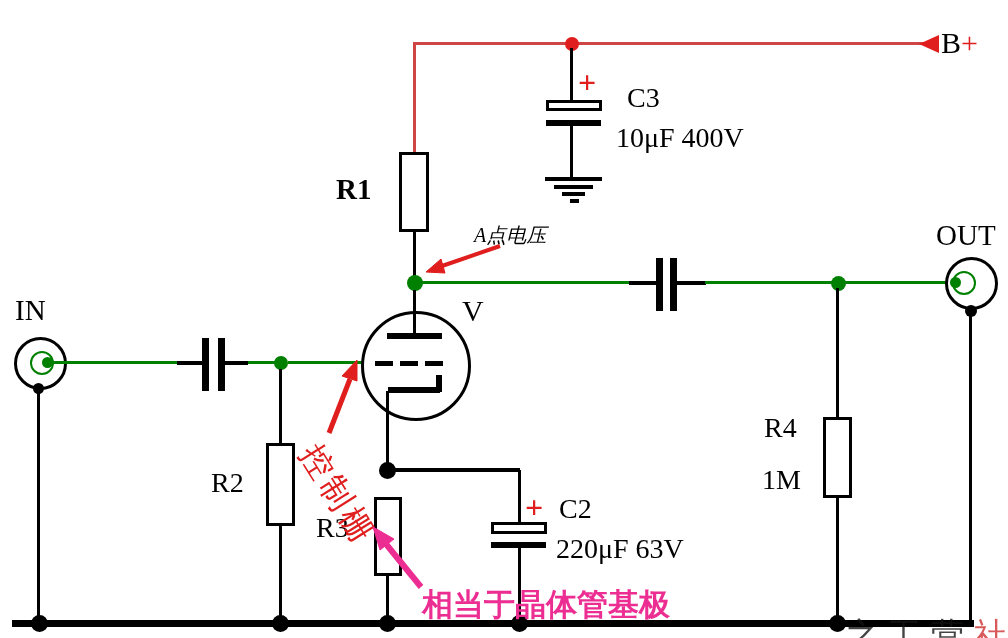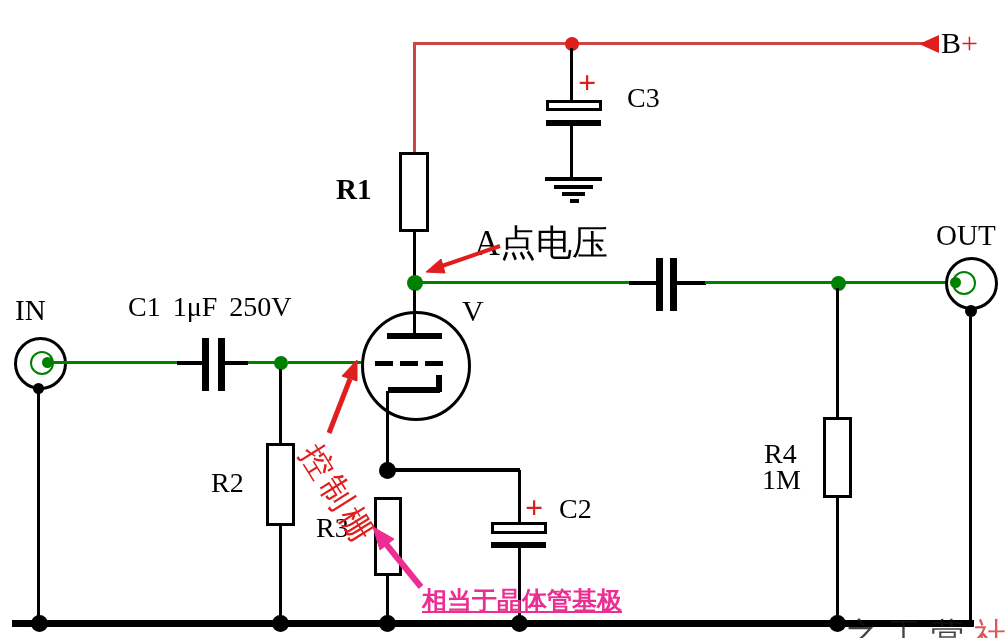--- a/index.html
+++ b/index.html
@@ -17,22 +17,22 @@
   .dot.green{background:var(--wire-green);}
   .dot.red{background:var(--accent-red);}
   .ring{position:absolute;border-radius:50%;border:3px solid var(--ink);background:#fff;box-sizing:border-box;}
   .ring.thin{border-width:2px;}
   .ring.green{border-color:var(--wire-green);}
   .lbl{position:absolute;color:var(--ink);font-size:28px;line-height:1.1;white-space:nowrap;}
   .lbl.small{font-size:27px;}
   .plus{position:absolute;color:var(--accent-red);font-size:32px;font-weight:bold;line-height:1;}
   .note-red{position:absolute;color:var(--accent-red);font-size:33px;letter-spacing:4px;
             transform:rotate(58deg);transform-origin:0 0;white-space:nowrap;}
-  .note-magenta{position:absolute;color:var(--magenta);font-size:25px;font-weight:bold;
-            font-family:"DejaVu Sans","Liberation Sans",sans-serif;white-space:nowrap;text-decoration:underline;}
+  .note-magenta{position:absolute;color:var(--magenta);font-size:31px;font-weight:bold;
+            font-family:"DejaVu Sans","Liberation Sans",sans-serif;white-space:nowrap;}
   .tri-left{position:absolute;width:0;height:0;border-top:9px solid transparent;
             border-bottom:9px solid transparent;border-right:20px solid var(--accent-red);}
   #arrows{position:absolute;left:0;top:0;width:1008px;height:638px;pointer-events:none;}
   .wm{position:absolute;opacity:.8;font-size:33px;letter-spacing:10px;color:#151515;white-space:nowrap;}
   .wm .r{color:#cf3030;}
 </style>
 </head>
 <body>
 
 <div id="canvas">
@@ -46,39 +46,40 @@
   <div class="wire" style="left:570px;top:48px;width:3px;height:53px;"></div>
   <div class="box" style="left:546px;top:100px;width:56px;height:11px;"></div>
   <div class="wire" style="left:546px;top:120px;width:55px;height:6px;"></div>
   <div class="wire" style="left:570px;top:126px;width:3px;height:52px;"></div>
   <div class="wire" style="left:545px;top:177px;width:57px;height:4px;"></div>
   <div class="wire" style="left:554px;top:185px;width:39px;height:4px;"></div>
   <div class="wire" style="left:562px;top:192px;width:23px;height:4px;"></div>
   <div class="wire" style="left:570px;top:199px;width:9px;height:4px;"></div>
   <span class="plus" style="left:578px;top:66px;">+</span>
   <span class="lbl" style="left:627px;top:83px;">C3</span>
+  <span class="lbl" style="left:616px;top:123px;">10μF 400V</span>
 
   <div class="box" style="left:399px;top:152px;width:30px;height:80px;"></div>
   <div class="wire" style="left:413px;top:232px;width:3px;height:52px;"></div>
   <span class="lbl" style="left:336px;top:174px;font-size:29px;font-weight:bold;">R1</span>
 
   <div class="dot green" style="left:407px;top:275px;width:16px;height:16px;"></div>
   <div class="wire green" style="left:421px;top:281px;width:208px;height:3px;"></div>
   <div class="wire" style="left:629px;top:281px;width:28px;height:4px;"></div>
   <div class="wire" style="left:656px;top:258px;width:7px;height:53px;"></div>
   <div class="wire" style="left:670px;top:258px;width:7px;height:53px;"></div>
   <div class="wire" style="left:677px;top:281px;width:29px;height:4px;"></div>
   <div class="wire green" style="left:705px;top:281px;width:128px;height:3px;"></div>
   <div class="dot green" style="left:831px;top:276px;width:15px;height:15px;"></div>
   <div class="wire green" style="left:845px;top:281px;width:103px;height:3px;"></div>
 
   <div class="wire" style="left:836px;top:288px;width:3px;height:130px;"></div>
   <div class="box" style="left:823px;top:417px;width:29px;height:81px;"></div>
   <div class="wire" style="left:836px;top:497px;width:3px;height:127px;"></div>
-  <span class="lbl" style="left:764px;top:439px;">R4</span>
+  <span class="lbl" style="left:764px;top:413px;">R4</span>
   <span class="lbl" style="left:762px;top:465px;">1M</span>
 
   <div class="ring" style="left:945px;top:257px;width:53px;height:53px;"></div>
   <div class="ring thin green" style="left:952px;top:271px;width:24px;height:24px;"></div>
   <div class="dot green" style="left:950px;top:277px;width:11px;height:11px;"></div>
   <div class="dot" style="left:965px;top:305px;width:12px;height:12px;"></div>
   <div class="wire" style="left:969px;top:313px;width:3px;height:310px;"></div>
   <span class="lbl" style="left:936px;top:220px;font-size:29px;">OUT</span>
 
   <div class="ring" style="left:14px;top:337px;width:53px;height:53px;"></div>
@@ -89,21 +90,20 @@
   <span class="lbl" style="left:15px;top:295px;font-size:29px;">IN</span>
 
   <div class="wire green" style="left:50px;top:361px;width:127px;height:3px;"></div>
   <div class="wire" style="left:177px;top:361px;width:27px;height:4px;"></div>
   <div class="wire" style="left:202px;top:338px;width:7px;height:53px;"></div>
   <div class="wire" style="left:218px;top:338px;width:7px;height:53px;"></div>
   <div class="wire" style="left:225px;top:361px;width:23px;height:4px;"></div>
   <div class="wire green" style="left:248px;top:361px;width:34px;height:3px;"></div>
   <div class="dot green" style="left:274px;top:356px;width:14px;height:14px;"></div>
   <div class="wire green" style="left:288px;top:361px;width:76px;height:3px;"></div>
-  <span class="lbl" style="left:128px;top:292px;word-spacing:5px;">C1 1μF 250V</span>
 
   <div class="wire" style="left:279px;top:369px;width:3px;height:75px;"></div>
   <div class="box" style="left:266px;top:443px;width:29px;height:83px;"></div>
   <div class="wire" style="left:279px;top:525px;width:3px;height:98px;"></div>
   <span class="lbl" style="left:211px;top:468px;">R2</span>
 
   <div class="ring" style="left:361px;top:311px;width:110px;height:110px;background:transparent;"></div>
   <div class="wire" style="left:413px;top:290px;width:3px;height:44px;"></div>
   <div class="wire" style="left:387px;top:333px;width:55px;height:6px;"></div>
   <div class="wire" style="left:375px;top:361px;width:18px;height:5px;"></div>
@@ -115,33 +115,34 @@
   <span class="lbl" style="left:462px;top:294px;font-size:30px;">V</span>
 
   <div class="dot" style="left:379px;top:462px;width:17px;height:17px;"></div>
   <div class="wire" style="left:388px;top:468px;width:132px;height:4px;"></div>
   <div class="wire" style="left:518px;top:470px;width:3px;height:54px;"></div>
   <div class="box" style="left:491px;top:522px;width:56px;height:12px;"></div>
   <div class="wire" style="left:491px;top:542px;width:55px;height:6px;"></div>
   <div class="wire" style="left:518px;top:548px;width:3px;height:76px;"></div>
   <span class="plus" style="left:525px;top:491px;">+</span>
   <span class="lbl" style="left:559px;top:494px;">C2</span>
+  <span class="lbl" style="left:556px;top:534px;">220μF 63V</span>
 
   <div class="box" style="left:374px;top:497px;width:28px;height:79px;"></div>
   <div class="wire" style="left:386px;top:575px;width:3px;height:49px;"></div>
   <span class="lbl" style="left:316px;top:513px;font-family:Liberation Serif, serif;">R3</span>
 
   <div class="wire" style="left:12px;top:620px;width:962px;height:7px;"></div>
   <div class="dot" style="left:31px;top:615px;width:17px;height:17px;"></div>
   <div class="dot" style="left:272px;top:615px;width:17px;height:17px;"></div>
   <div class="dot" style="left:379px;top:615px;width:17px;height:17px;"></div>
   <div class="dot" style="left:511px;top:615px;width:17px;height:17px;"></div>
   <div class="dot" style="left:829px;top:615px;width:17px;height:17px;"></div>
 
-  <span class="lbl small" style="left:474px;top:224px;font-size:36px;">A点电压</span>
+  <span class="lbl small" style="left:474px;top:224px;font-size:20px;font-style:italic;">A点电压</span>
   <span class="note-red" style="left:327px;top:436px;">控制栅</span>
   <span class="note-magenta" style="left:422px;top:584px;">相当于晶体管基极</span>
 
   <svg id="arrows" viewBox="0 0 1008 638">
     <g style="stroke:var(--accent-red);fill:var(--accent-red);">
       <line x1="500" y1="246" x2="442" y2="266" stroke-width="4"></line>
       <polygon points="426,272 445,273 441,259" stroke-width="1"></polygon>
     </g>
     <g style="stroke:var(--accent-red);fill:var(--accent-red);">
       <line x1="329" y1="433" x2="350" y2="379" stroke-width="5"></line>

